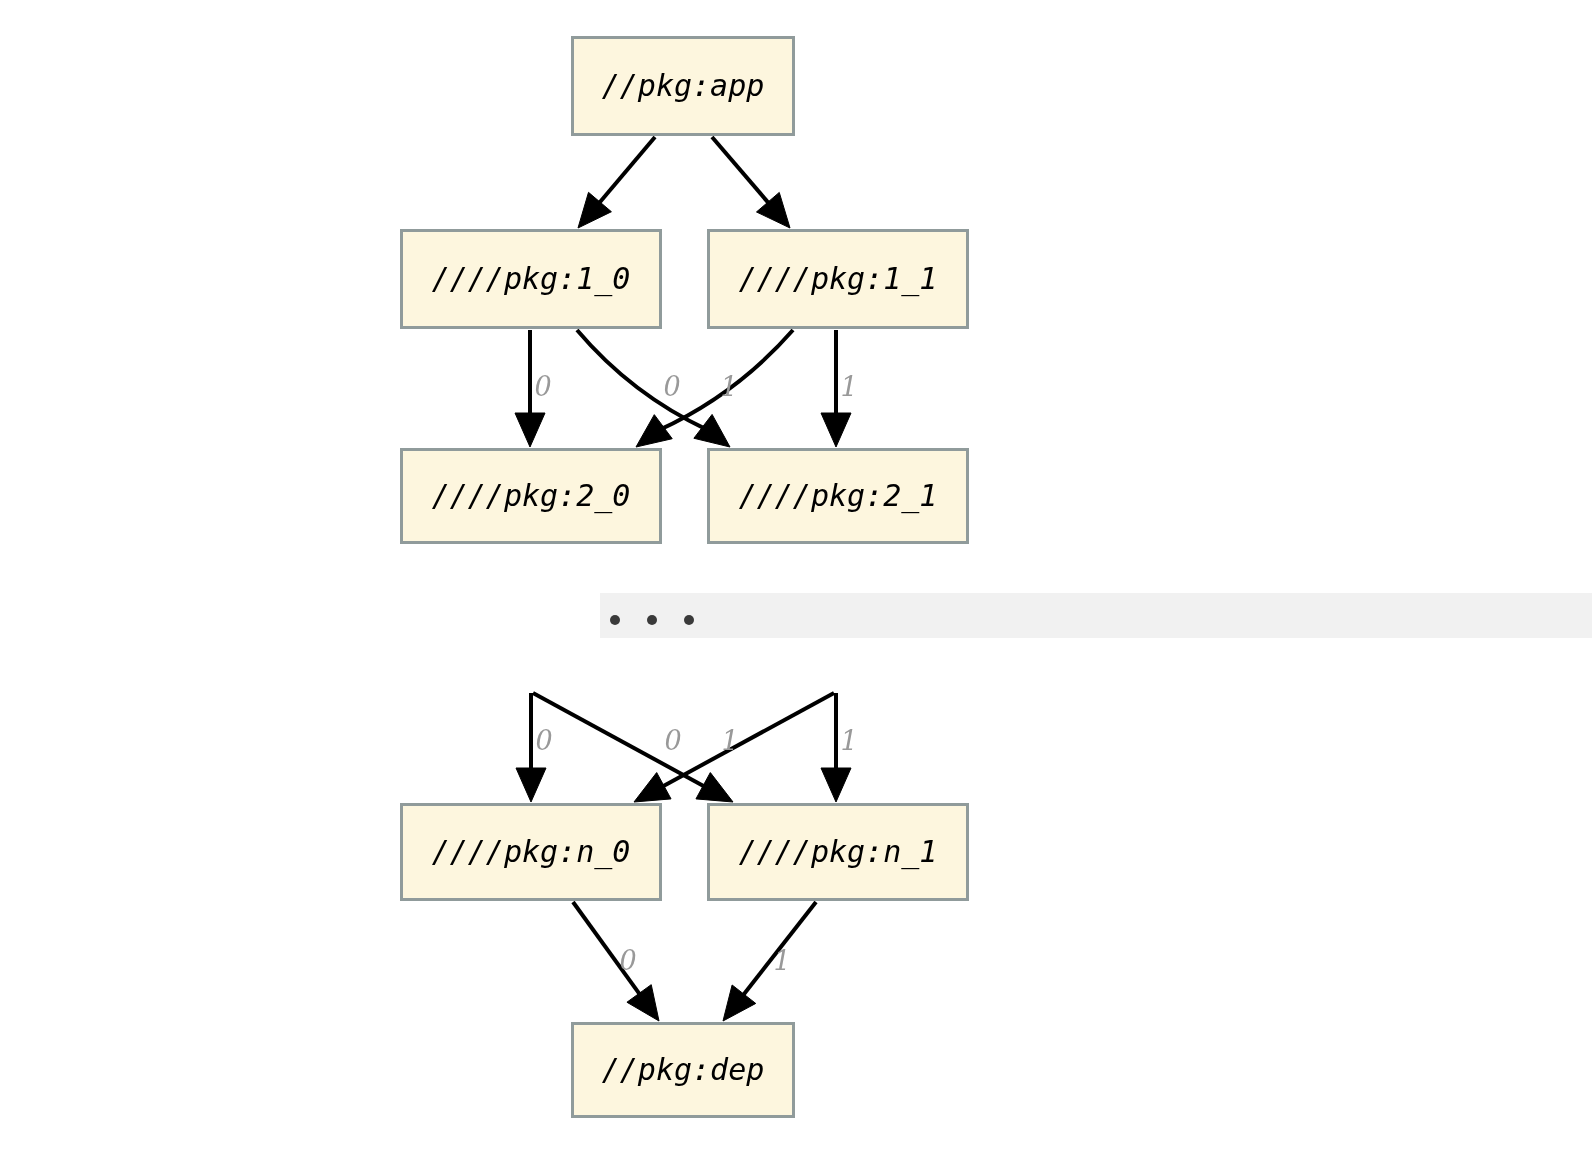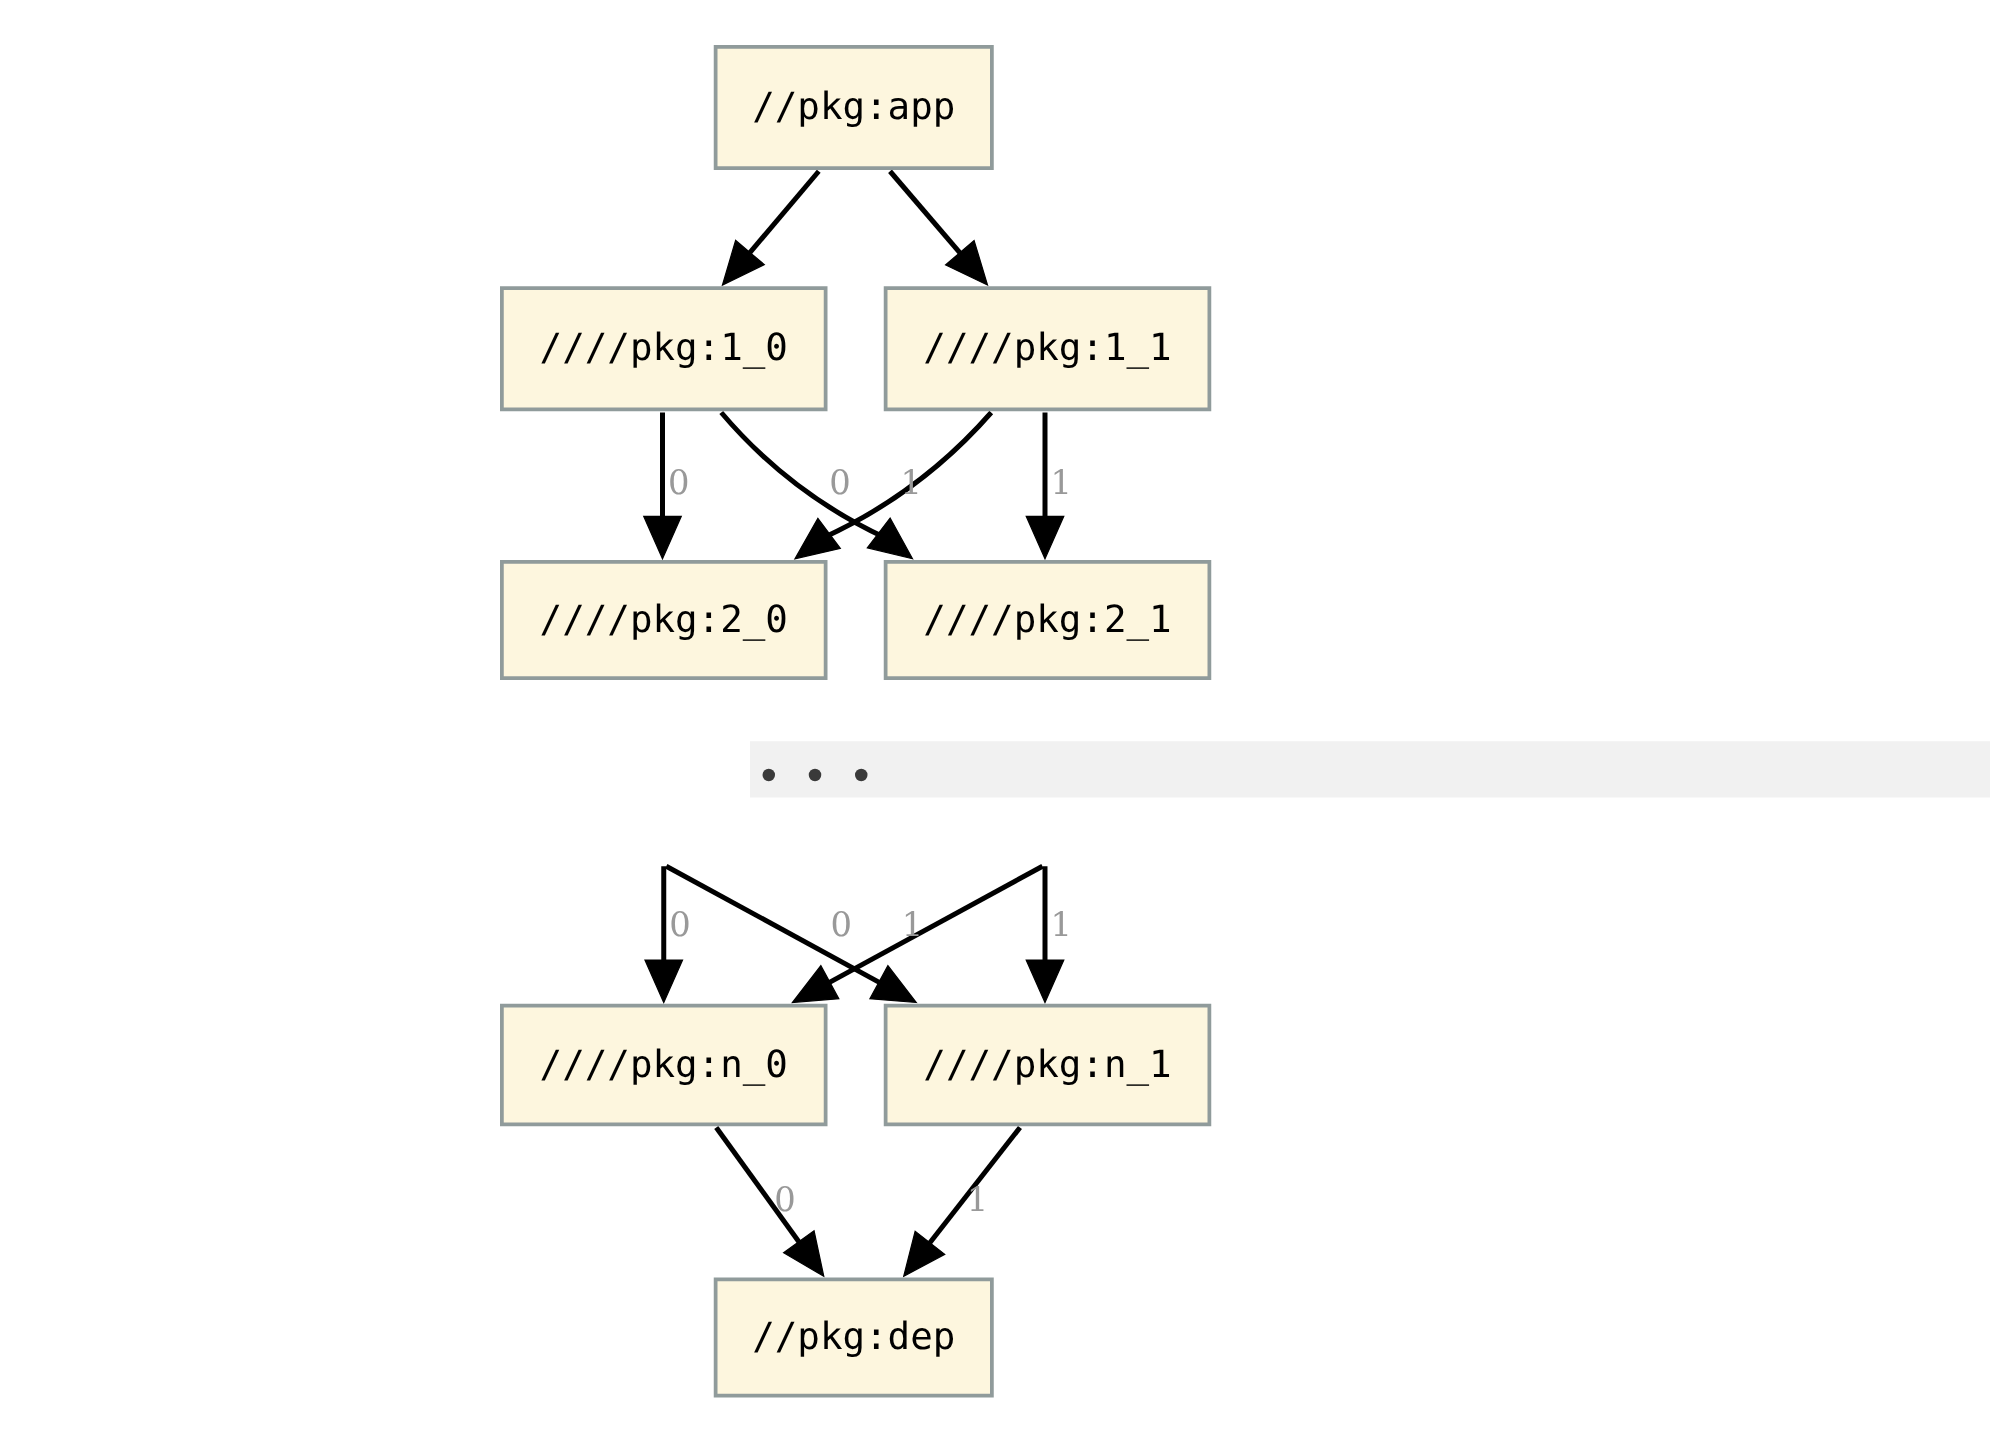--- a/index.html
+++ b/index.html
@@ -10,20 +10,21 @@
   body {
     width: 1592px;
     height: 1162px;
     font-family: "DejaVu Serif", serif;
     overflow: hidden;
   }
   #graph-root {
     position: relative;
     width: 1592px;
     height: 1162px;
+    font-style: italic;
   }
   svg.graph-canvas {
     position: absolute;
     top: 0;
     left: 0;
     width: 1592px;
     height: 1162px;
     display: block;
   }
   .node-box {

